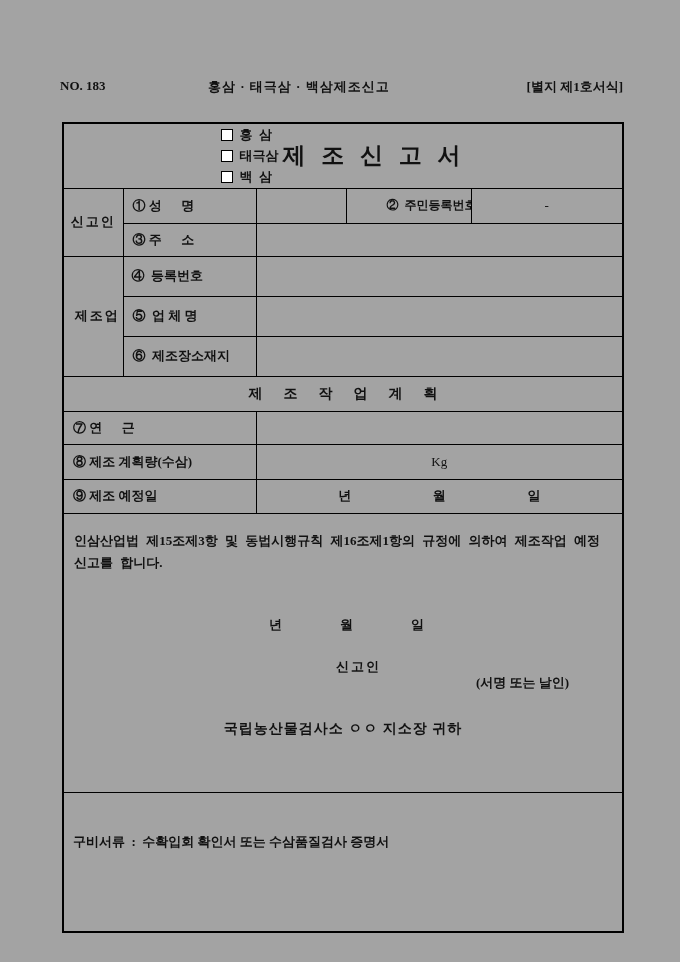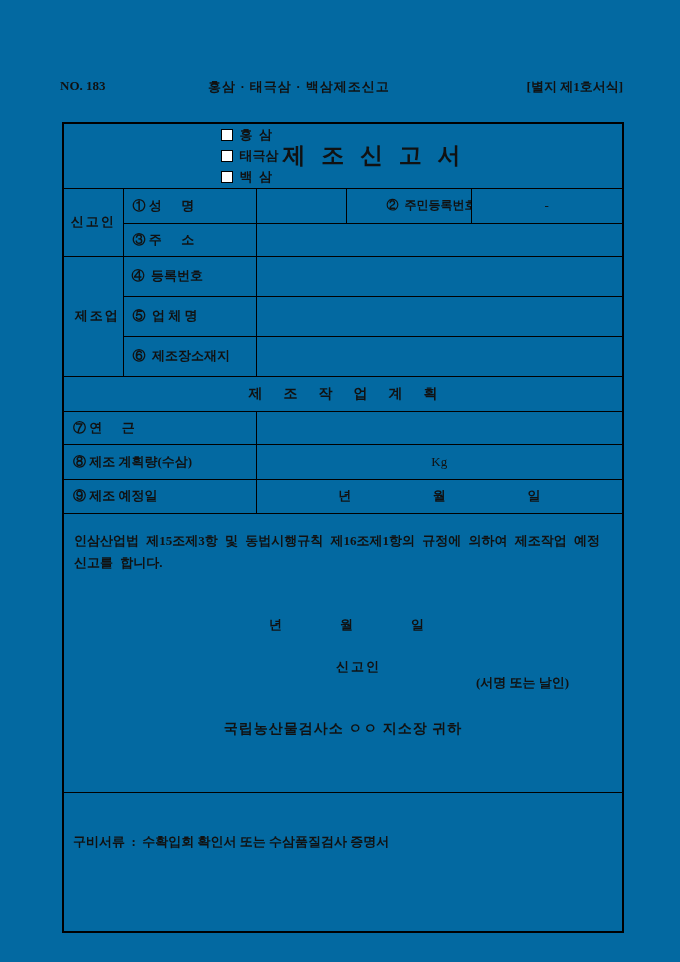--- a/index.html
+++ b/index.html
@@ -3,21 +3,21 @@
 <meta charset="utf-8">
 <style>
   * { box-sizing: border-box; margin: 0; padding: 0; }
   html, body { background: #ffffff; }
   body {
     width: 680px; height: 962px;
     font-family: "Liberation Serif", "DejaVu Serif", serif;
     color: #111;
     position: relative;
   }
-  .page { position: relative; width: 680px; height: 962px; background: #0369a1; }
+  .page { position: relative; width: 680px; height: 962px; background: #a3a3a3; }
 
   
   .doc-header { position: absolute; top: 78px; left: 0; width: 680px; height: 18px; font-size: 13px; font-weight: bold; }
   .doc-no    { position: absolute; left: 60px; }
   .doc-title { position: absolute; left: 193px; letter-spacing: 1px; margin-left: 15px; }
   .doc-ref   { position: absolute; right: 57px; }
 
   
   table.form-table {
     position: absolute; top: 122px; left: 62px;

